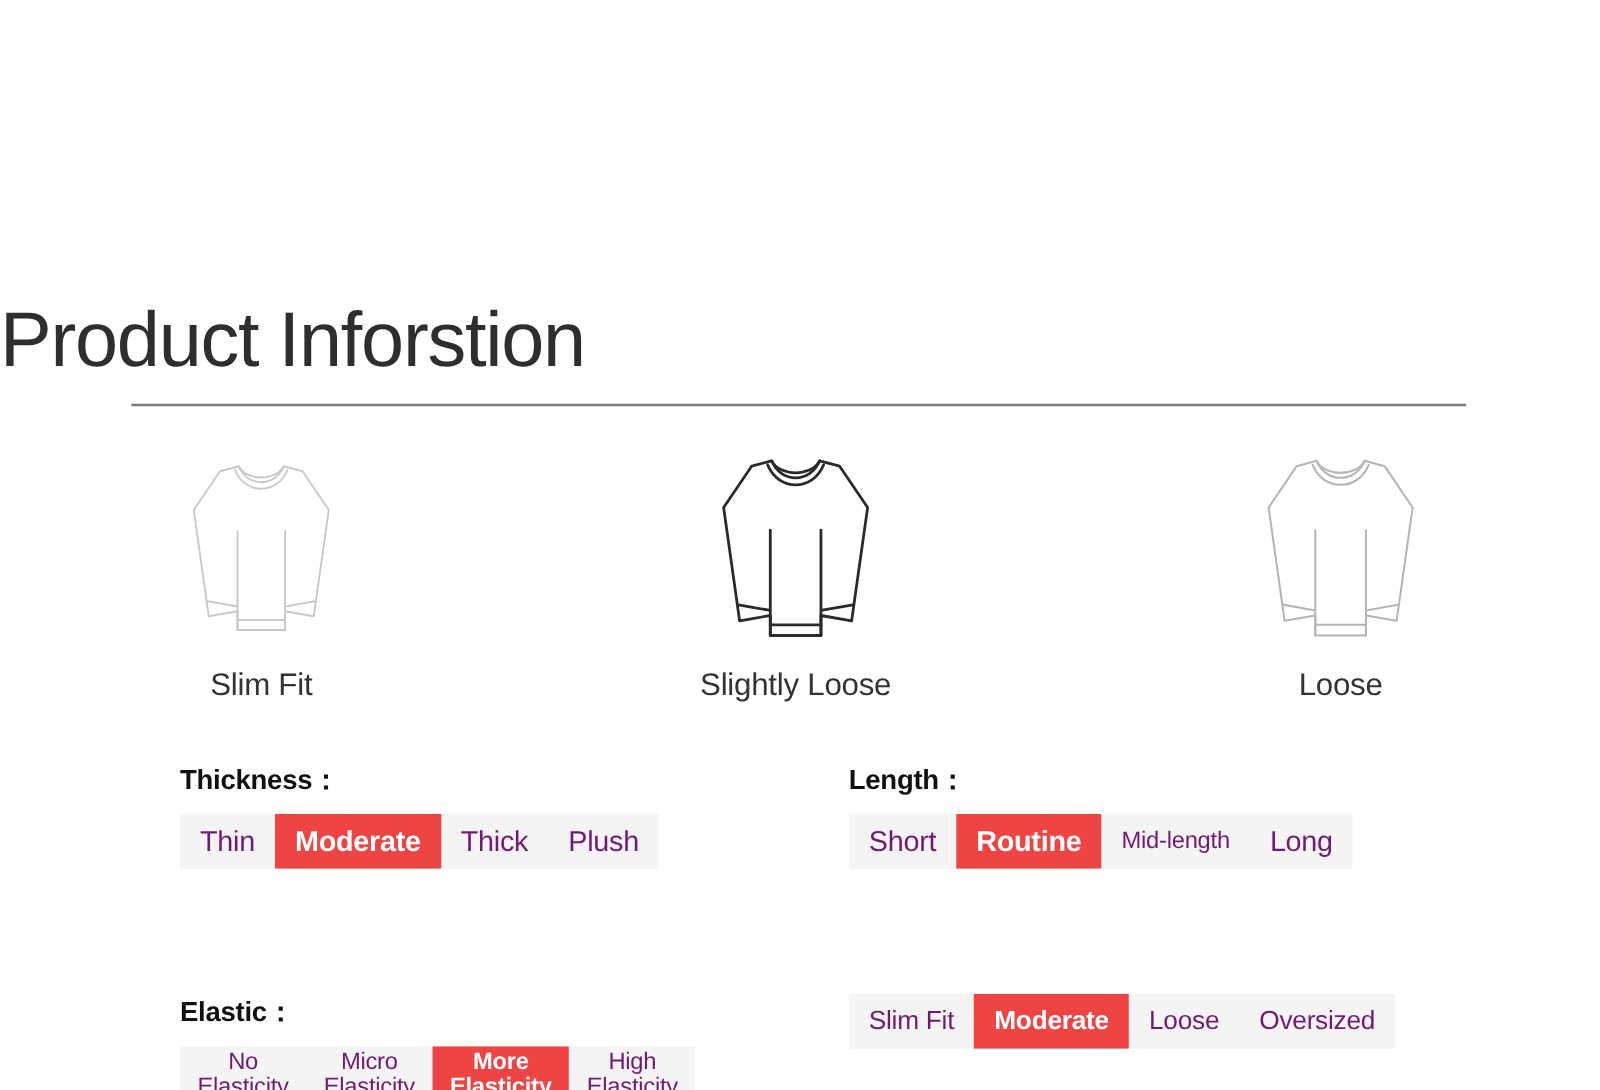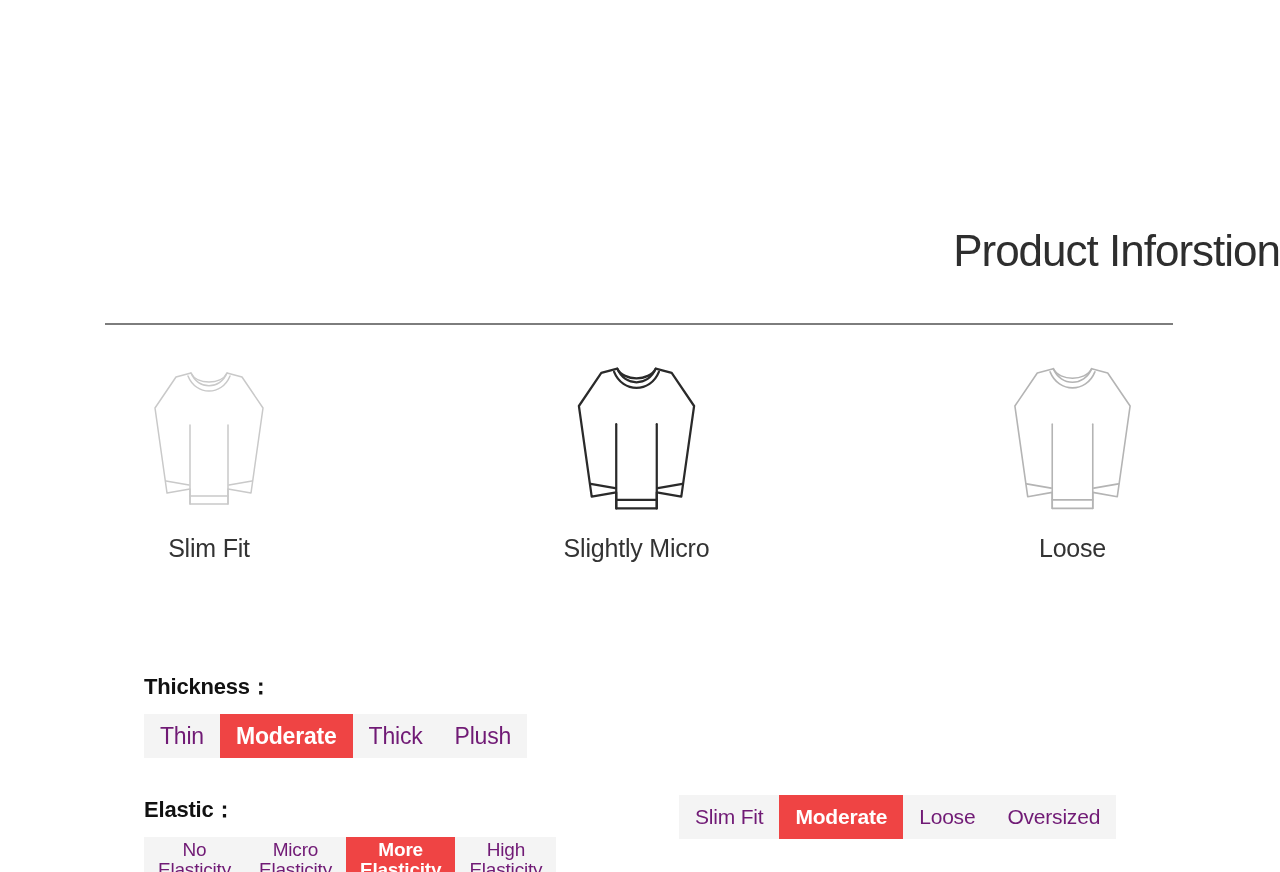--- a/index.html
+++ b/index.html
@@ -21,22 +21,22 @@
     width: 1280px;
     height: 872px;
   }
 
   
   .title {
     position: absolute;
     top: 200px;
     left: 0;
     width: 1280px;
-    text-align: right;
-    font-size: 44px;
+    text-align: left;
+    font-size: 62px;
     font-weight: 400;
     letter-spacing: -1px;
     color: #2e2e2e;
     line-height: 1;
   }
 
   
   .divider {
     position: absolute;
     top: 323px;
@@ -73,21 +73,21 @@
     letter-spacing: -0.2px;
     white-space: nowrap;
   }
 
   
   .group {
     position: absolute;
   }
   .group-left  { left: 144px; }
   .group-right { left: 679px; }
-  .group-top    { top: 672px; }
+  .group-top    { top: 609px; }
   .group-bottom { top: 784px; margin-top: 11px; }
 
   .group-label {
     font-size: 22px;
     font-weight: bold;
     color: #111111;
     letter-spacing: -0.2px;
     margin: 0 0 12px 0;
     white-space: nowrap;
   }
@@ -161,21 +161,21 @@
         <svg viewBox="0 0 118 150" width="127" height="150" class="fit-icon">
           <path d="M41 10 C 47 22, 71 22, 77 10 L 92 14 L 113 45 L 101 130 L 78 126 L 78 141 L 40 141 L 40 126 L 17 130 L 5 45 L 26 14 Z" fill="#ffffff" stroke="#2a2a2a" stroke-width="2.1" stroke-linejoin="round" stroke-linecap="round"></path>
           <path d="M41 10 C 48 27, 70 27, 77 10" fill="none" stroke="#2a2a2a" stroke-width="2.1" stroke-linejoin="round" stroke-linecap="round"></path>
           <path d="M38 13 C 46 33, 72 33, 80 13" fill="none" stroke="#2a2a2a" stroke-width="2.1" stroke-linejoin="round" stroke-linecap="round"></path>
           <path d="M40 62 L 40 141" fill="none" stroke="#2a2a2a" stroke-width="2.1" stroke-linejoin="round" stroke-linecap="round"></path>
           <path d="M78 62 L 78 141" fill="none" stroke="#2a2a2a" stroke-width="2.1" stroke-linejoin="round" stroke-linecap="round"></path>
           <path d="M16 118 L 39 122" fill="none" stroke="#2a2a2a" stroke-width="2.1" stroke-linejoin="round" stroke-linecap="round"></path>
           <path d="M102 118 L 79 122" fill="none" stroke="#2a2a2a" stroke-width="2.1" stroke-linejoin="round" stroke-linecap="round"></path>
           <path d="M40 133 L 78 133" fill="none" stroke="#2a2a2a" stroke-width="2.1" stroke-linejoin="round" stroke-linecap="round"></path>
         </svg>
-        <div class="fit-label">Slightly Micro</div>
+        <div class="fit-label">Slightly Loose</div>
       </div>
       <div class="fit-item">
         <svg viewBox="0 0 118 150" width="135" height="150" class="fit-icon">
           <path d="M41 10 C 47 22, 71 22, 77 10 L 92 14 L 113 45 L 101 130 L 78 126 L 78 141 L 40 141 L 40 126 L 17 130 L 5 45 L 26 14 Z" fill="#ffffff" stroke="#b4b4b4" stroke-width="1.5" stroke-linejoin="round" stroke-linecap="round"></path>
           <path d="M41 10 C 48 27, 70 27, 77 10" fill="none" stroke="#b4b4b4" stroke-width="1.5" stroke-linejoin="round" stroke-linecap="round"></path>
           <path d="M38 13 C 46 33, 72 33, 80 13" fill="none" stroke="#b4b4b4" stroke-width="1.5" stroke-linejoin="round" stroke-linecap="round"></path>
           <path d="M40 62 L 40 141" fill="none" stroke="#b4b4b4" stroke-width="1.5" stroke-linejoin="round" stroke-linecap="round"></path>
           <path d="M78 62 L 78 141" fill="none" stroke="#b4b4b4" stroke-width="1.5" stroke-linejoin="round" stroke-linecap="round"></path>
           <path d="M16 118 L 39 122" fill="none" stroke="#b4b4b4" stroke-width="1.5" stroke-linejoin="round" stroke-linecap="round"></path>
           <path d="M102 118 L 79 122" fill="none" stroke="#b4b4b4" stroke-width="1.5" stroke-linejoin="round" stroke-linecap="round"></path>
@@ -184,21 +184,26 @@
         <div class="fit-label">Loose</div>
       </div>
     </div>
 
   <div class="group group-left group-top"><div class="group-label">Thickness：</div><div class="seg-track">
         <div class="seg-item">Thin</div>
         <div class="seg-item selected">Moderate</div>
         <div class="seg-item">Thick</div>
         <div class="seg-item">Plush</div>
       </div></div>
-  <div class="group group-right group-top"></div>
+  <div class="group group-right group-top"><div class="group-label">Length：</div><div class="seg-track">
+        <div class="seg-item">Short</div>
+        <div class="seg-item selected">Routine</div>
+        <div class="seg-item small">Mid-length</div>
+        <div class="seg-item">Long</div>
+      </div></div>
   <div class="group group-left group-bottom"><div class="group-label">Elastic：</div><div class="seg-track tall">
         <div class="seg-item two-line">
           <span>No</span>
           <span>Elasticity</span>
         </div>
         <div class="seg-item two-line">
           <span>Micro</span>
           <span>Elasticity</span>
         </div>
         <div class="seg-item two-line selected">

